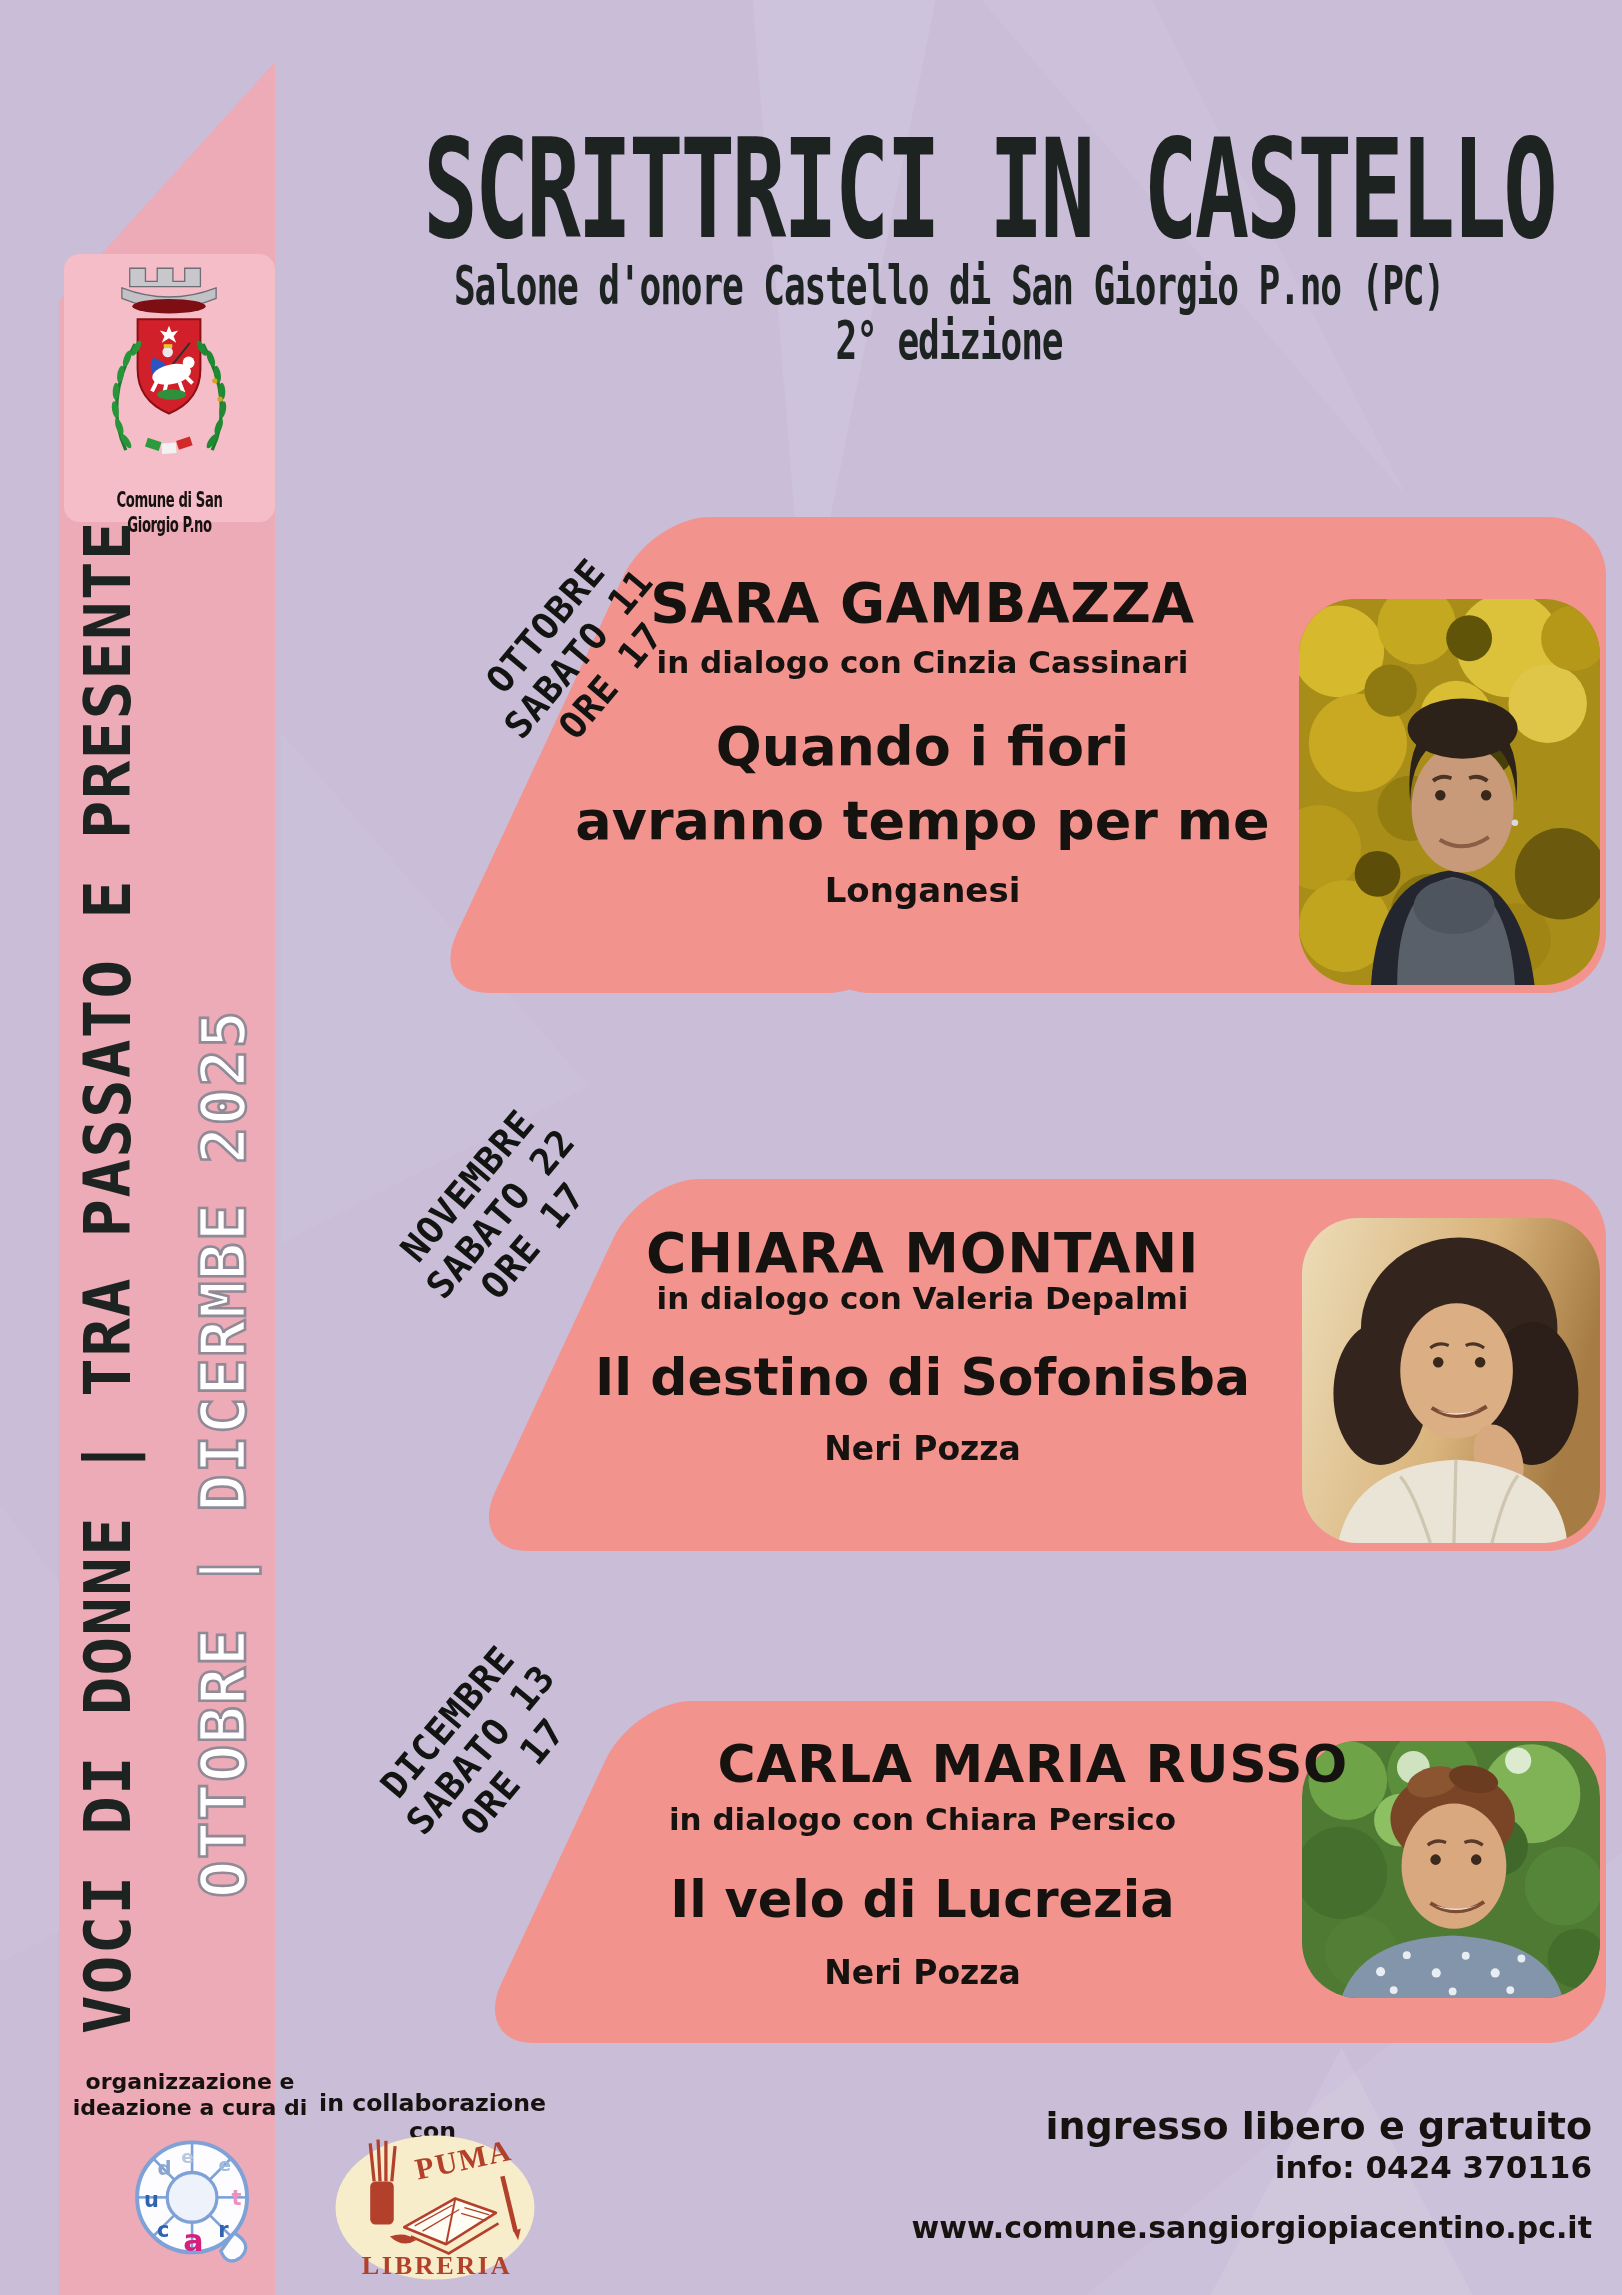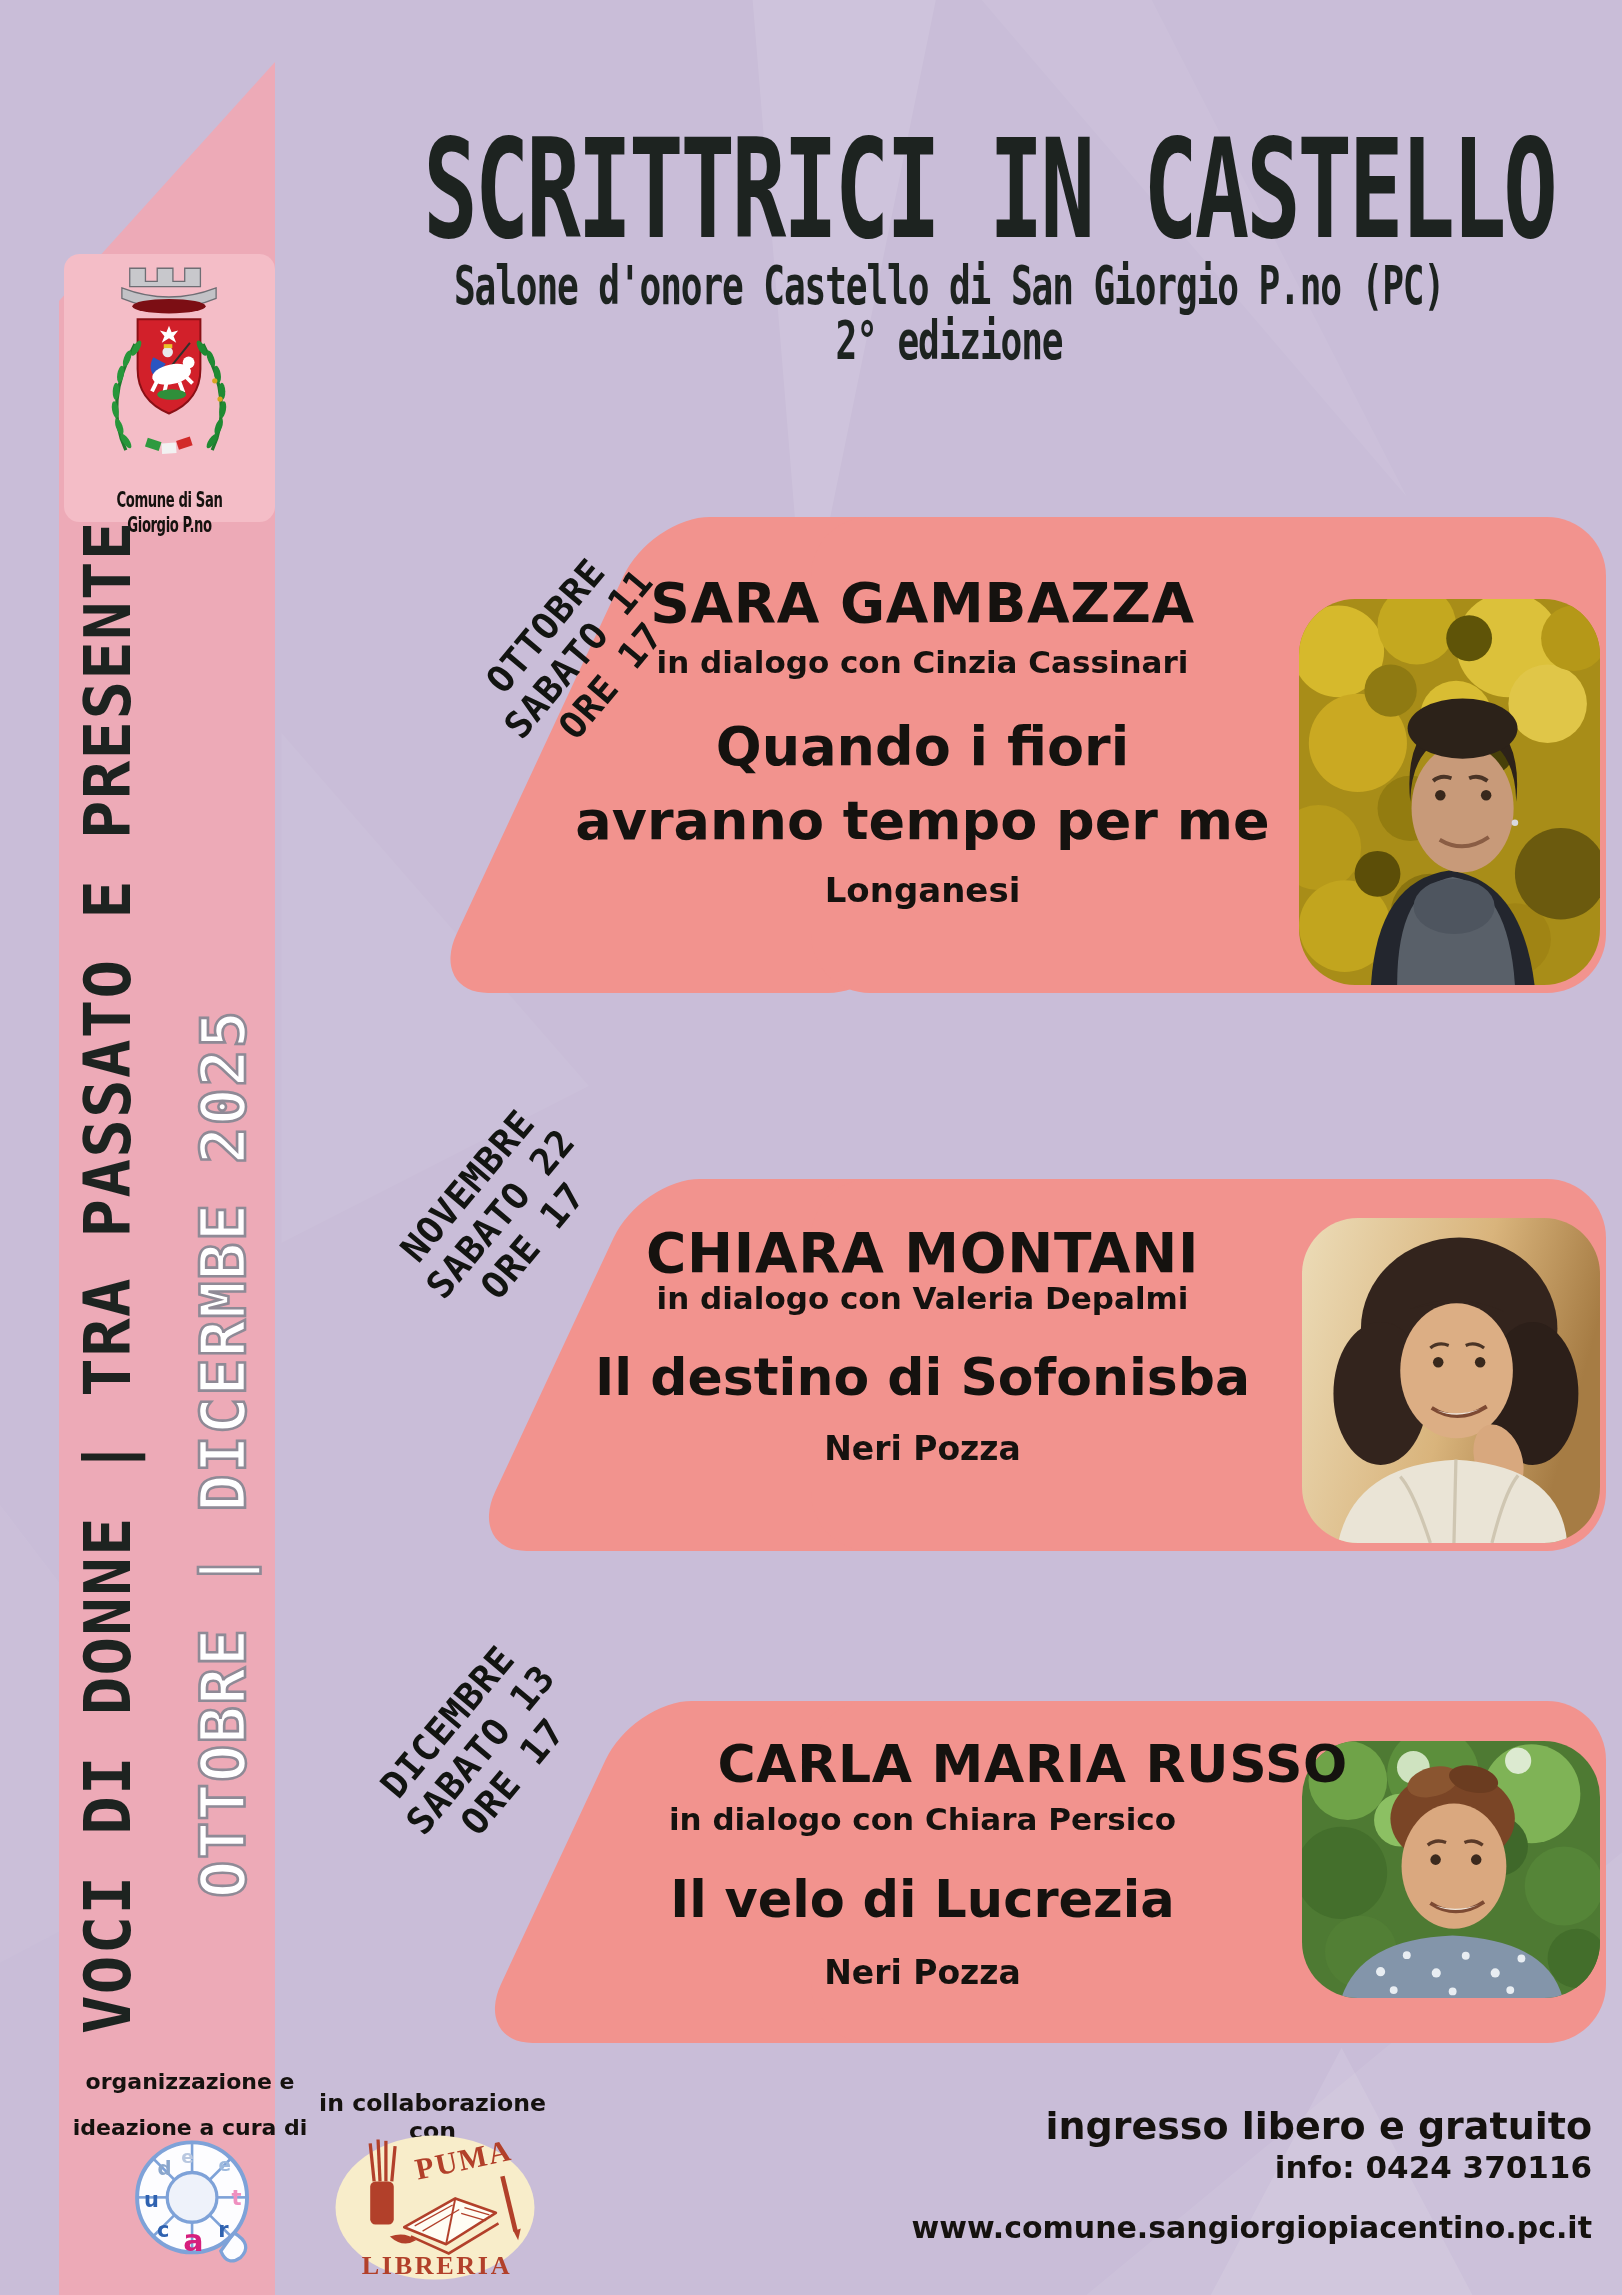--- a/index.html
+++ b/index.html
@@ -72,21 +72,21 @@
 
   
   .photo{border-radius:56px;overflow:hidden;z-index:3;}
   #photo1{left:1299px;top:599px;width:301px;height:386px;}
   #photo2{left:1302px;top:1218px;width:298px;height:325px;}
   #photo3{left:1302px;top:1741px;width:298px;height:257px;}
   .photo svg{display:block;width:100%;height:100%;}
 
   
   #org-line1{left:72px;top:2069px;width:236px;font-size:22px;z-index:3;}
-  #org-line2{left:72px;top:2095px;width:236px;font-size:22px;z-index:3;margin-top:20px;}
+  #org-line2{left:72px;top:2095px;width:236px;font-size:22px;z-index:3;}
   #educarte-svg{left:124px;top:2128px;width:144px;height:144px;z-index:3;}
   #collab-label{left:308px;top:2089px;width:249px;font-size:23.6px;z-index:3;}
   #puma-svg{left:327px;top:2121px;width:216px;height:164px;z-index:3;}
   #entry-info{right:31px;top:2104px;width:654px;text-align:right;font-size:38px;z-index:3;}
   #phone-info{right:31px;top:2149px;width:654px;text-align:right;font-size:31px;z-index:3;}
   #website-url{right:31px;top:2210px;width:916px;text-align:right;font-size:30px;z-index:3;}
 </style>
 </head>
 <body>
 

